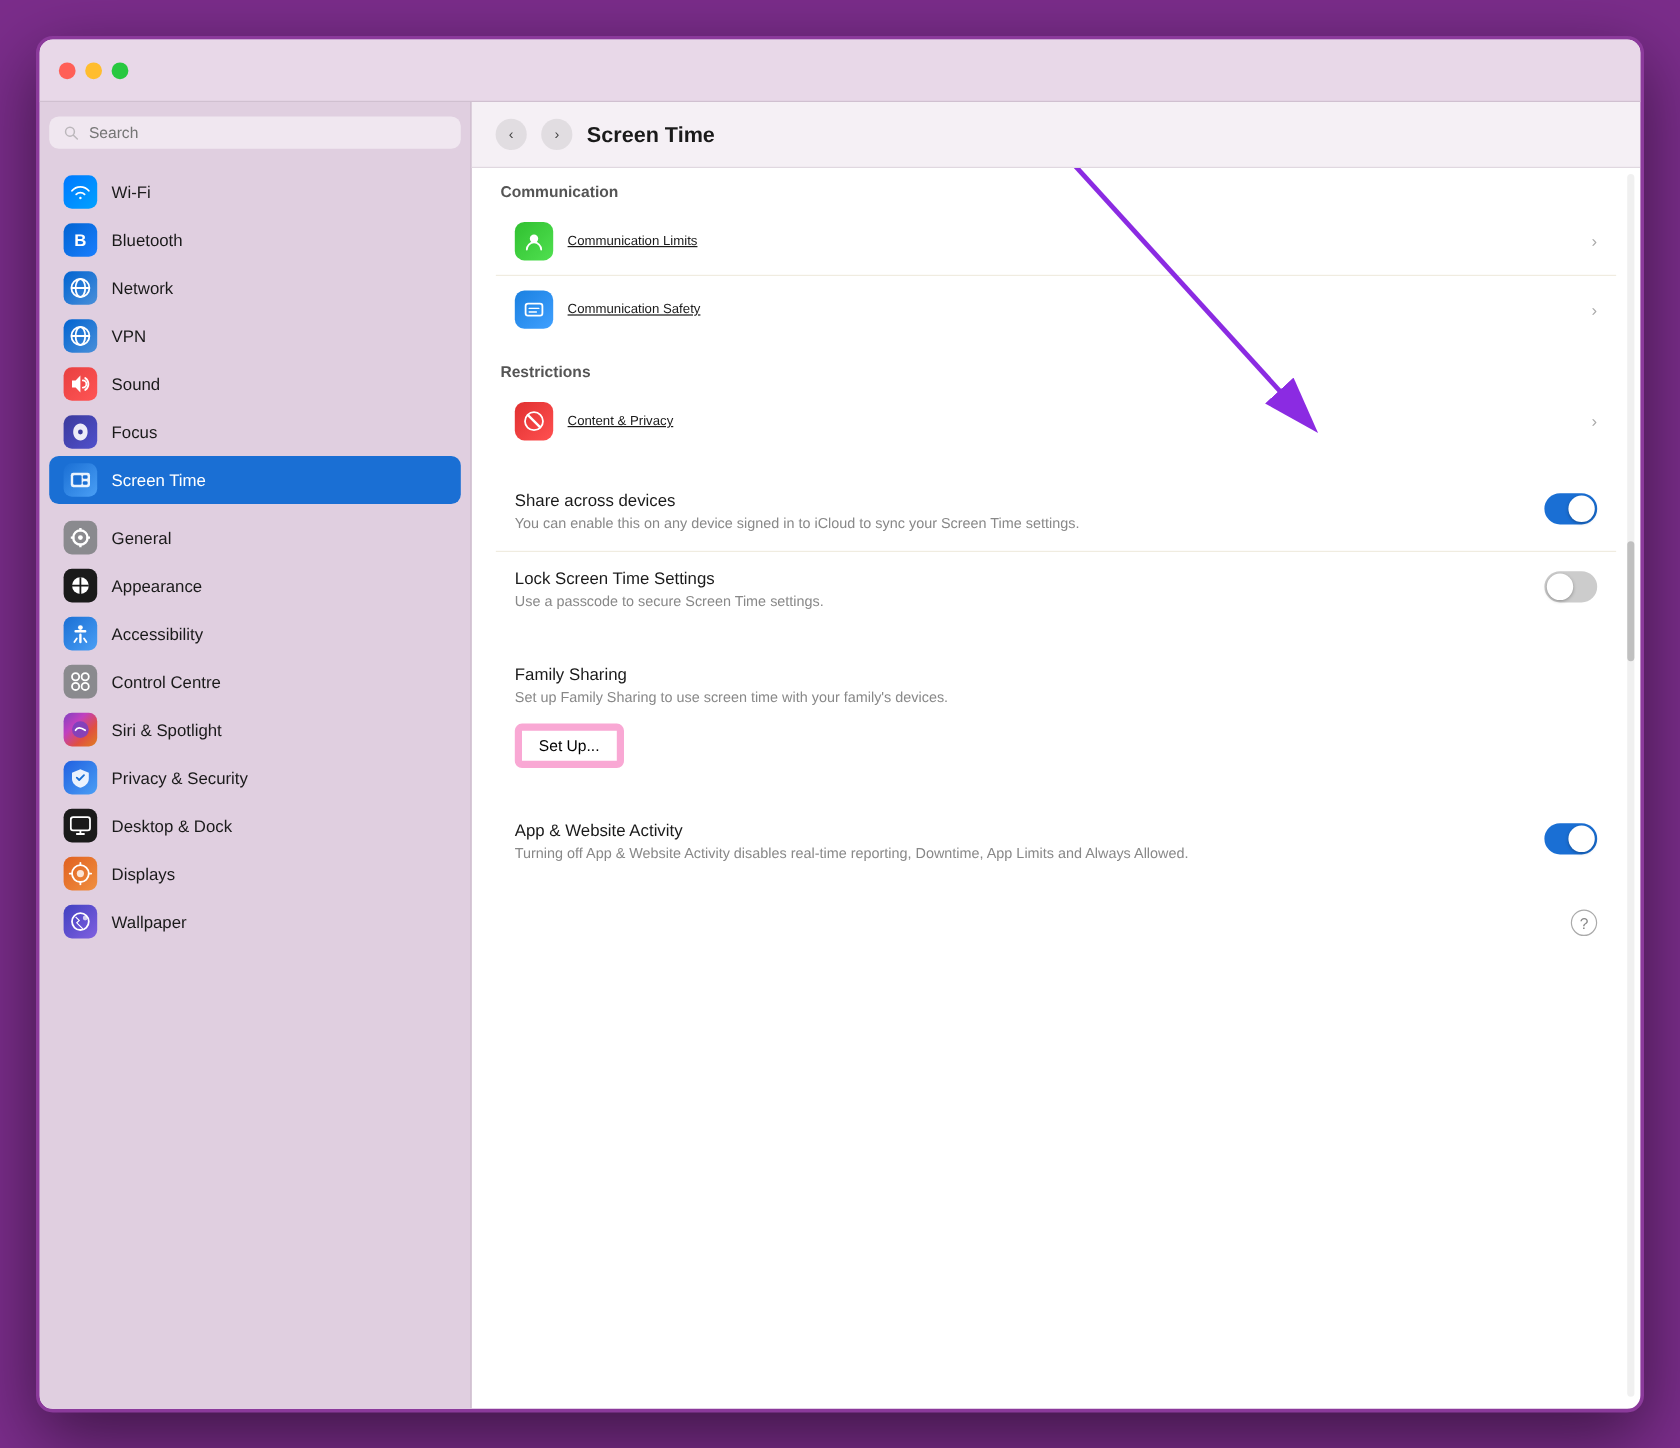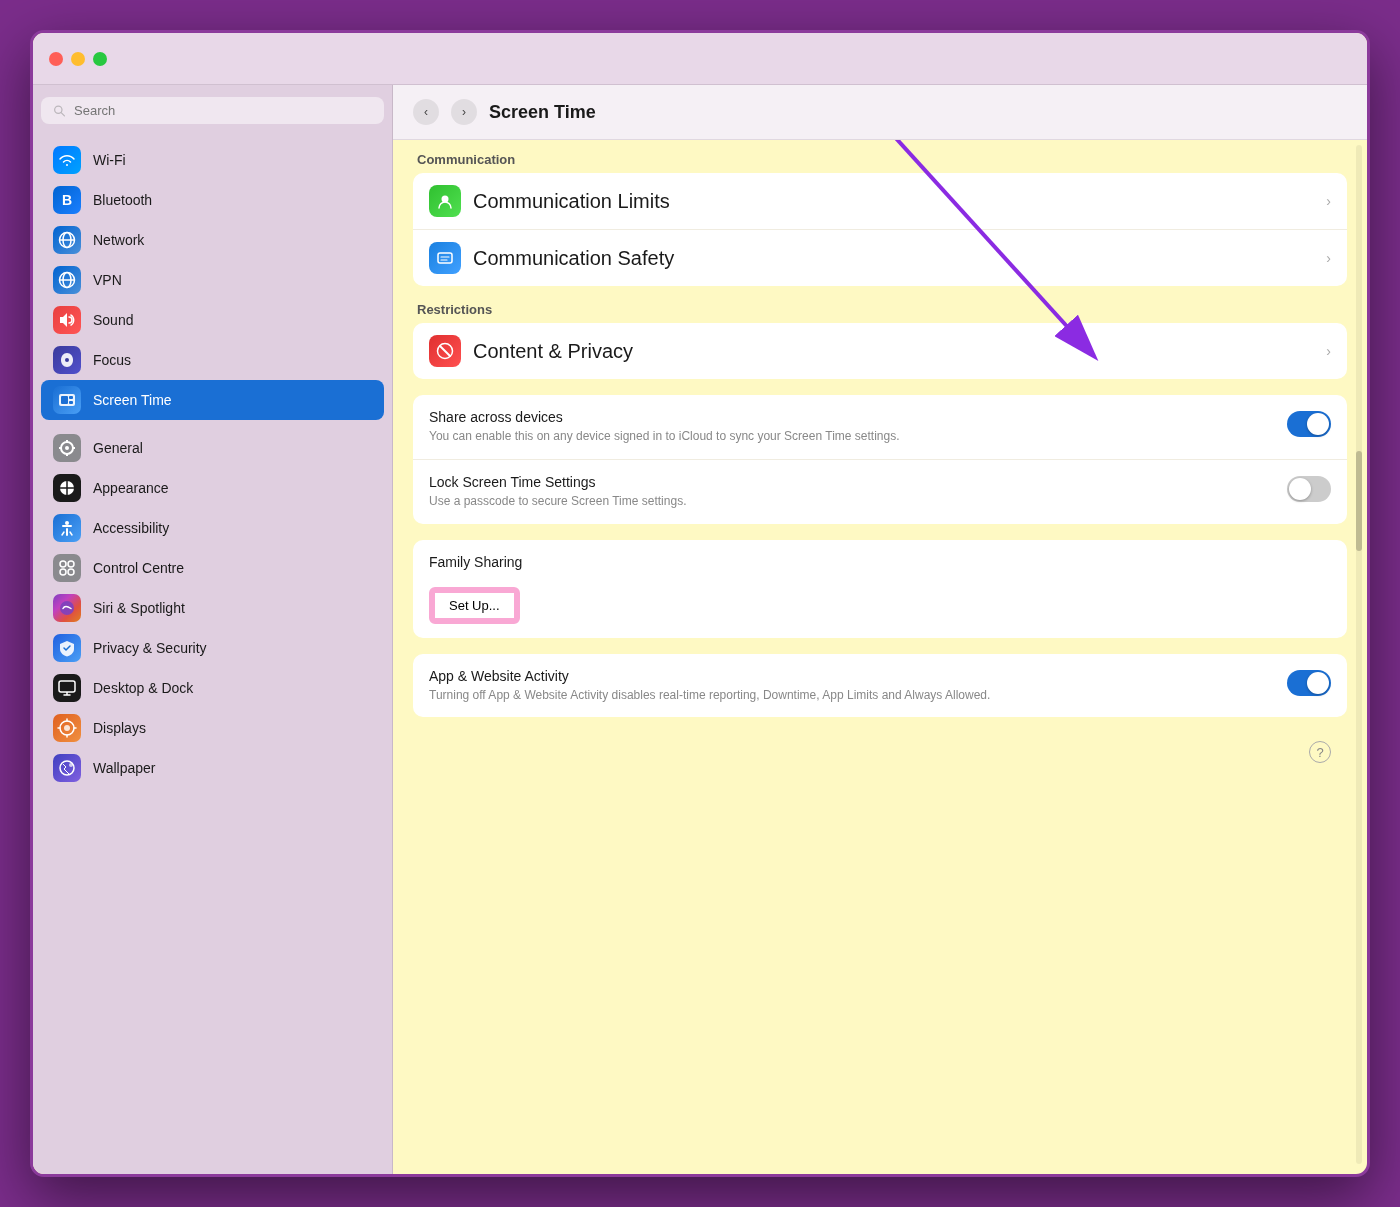--- a/index.html
+++ b/index.html
@@ -7,21 +7,21 @@
       background: #7B2D8B;
       display: flex;
       align-items: center;
       justify-content: center;
       min-height: 100vh;
       font-family: -apple-system, BlinkMacSystemFont, 'Helvetica Neue', sans-serif;
     }
     .window {
       width: 1340px;
       height: 1147px;
-      background: #fef9c3;
+      background: #ffffff;
       border-radius: 14px;
       overflow: hidden;
       display: flex;
       flex-direction: column;
       box-shadow: 0 20px 60px rgba(0,0,0,0.5);
       border: 3px solid #8B3A9B;
     }
     .titlebar {
       height: 52px;
       background: #e8d8e8;
@@ -181,22 +181,23 @@
       align-items: center;
       justify-content: center;
       font-size: 17px;
       flex-shrink: 0;
     }
     .row-icon-green { background: linear-gradient(135deg, #30c030, #50e050); }
     .row-icon-blue { background: linear-gradient(135deg, #1a80e0, #40a0ff); }
     .row-icon-red { background: linear-gradient(135deg, #e03030, #ff5050); }
     .row-label {
       flex: 1;
-      font-size: 20px;
+      font-size: 11px;
       color: #1a1a1a;
+      text-decoration: underline;
     }
     .chevron {
       color: #aaa;
       font-size: 14px;
     }
     .toggle-row {
       display: flex;
       align-items: flex-start;
       padding: 14px 16px;
       border-bottom: 1px solid #f0ece0;
@@ -561,20 +562,21 @@
               <div class="toggle-desc">Use a passcode to secure Screen Time settings.</div>
             </div>
             <div class="toggle off"></div>
           </div>
         </div>
 
         <div class="card">
           <div class="family-row">
             <div class="toggle-text">
               <div class="toggle-title">Family Sharing</div>
+              <div class="toggle-desc">Set up Family Sharing to use screen time with your family's devices.</div>
             </div>
             <button class="setup-btn">Set Up...</button>
           </div>
         </div>
 
         <div class="card">
           <div class="toggle-row">
             <div class="toggle-text">
               <div class="toggle-title">App &amp; Website Activity</div>
               <div class="toggle-desc">Turning off App &amp; Website Activity disables real-time reporting, Downtime, App Limits and Always Allowed.</div>

